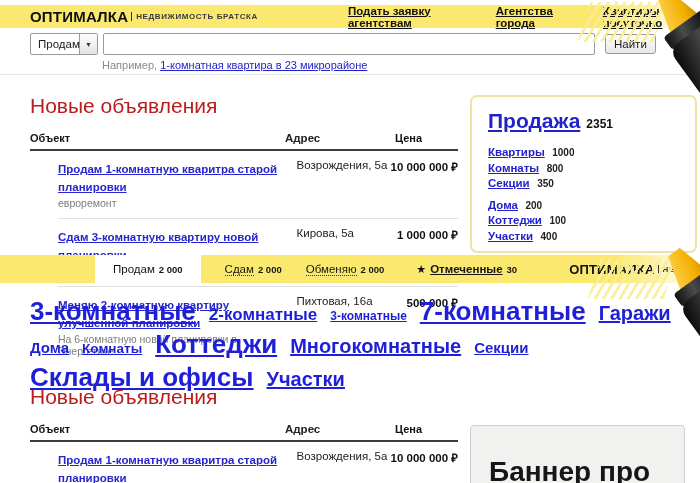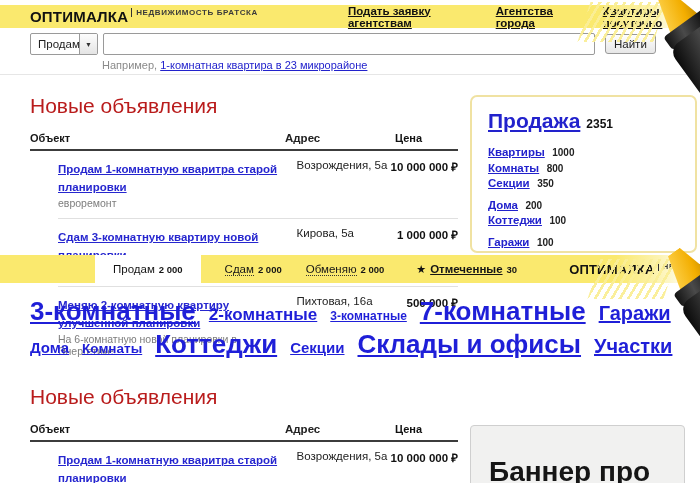--- a/index.html
+++ b/index.html
@@ -13,21 +13,21 @@
   
   .ybar {
     position:absolute; left:0; width:700px; height:23px; z-index:5;
     background:linear-gradient(to right,#fae96e 0 86%, rgba(250,233,110,.55) 93%, rgba(250,233,110,0) 98%);
     display:flex; align-items:center;
   }
   #bar1 { top:5px; }
   #bar2 { top:255px; height:28px;
     background:linear-gradient(to right,#fae96e 0 88%, rgba(250,233,110,.55) 94%, rgba(250,233,110,0) 99%); }
 
-  .logo { display:flex; align-items:flex-start; white-space:nowrap; }
+  .logo { display:flex; align-items:center; white-space:nowrap; }
   .logo .brand { font-weight:bold; font-size:15px; letter-spacing:.2px; color:#111; }
   .logo .tagline {
     font-size:8px; font-weight:bold; color:#3a3a3a; letter-spacing:.6px;
     border-left:1.5px solid #333; padding-left:4px; margin-left:3px;
   }
   #bar1 .logo { margin-left:30px; }
 
   .topnav { display:flex; gap:26px; margin-left:90px; }
   .topnav a { font-size:11.5px; font-weight:bold; color:#111; text-decoration:underline; }
 
@@ -236,20 +236,24 @@
   </div>
   <div class="sb-group">
     <div class="sb-item">
       <a>Дома</a>
       <span class="cnt">200</span>
     </div>
     <div class="sb-item">
       <a>Коттеджи</a>
       <span class="cnt">100</span>
     </div>
+    <div class="sb-item">
+      <a>Участки</a>
+      <span class="cnt">400</span>
+    </div>
   </div>
   <div class="sb-group">
     <div class="sb-item">
       <a>Гаражи</a>
       <span class="cnt">100</span>
     </div>
 
   </div>
 </div>
 
@@ -290,20 +294,21 @@
 
 <div id="cloud">
   <a class="sz-a">3-комнатные</a>
   <a class="sz-c">2-комнатные</a>
   <a class="sz-e">3-комнатные</a>
   <a class="sz-a">7-комнатные</a>
   <a class="sz-b">Гаражи</a>
   <a class="sz-d">Дома</a>
   <a class="sz-f">Комнаты</a>
   <a class="sz-a">Коттеджи</a>
+  <a class="sz-b">Многокомнатные</a>
   <a class="sz-d">Секции</a>
   <a class="sz-a">Склады и офисы</a>
   <a class="sz-b">Участки</a>
 </div>
 
 <div id="listings2">
   <div class="section-title">Новые объявления</div>
   <div class="tbl">
     <div class="thead">
       <div class="c1">Объект</div>

